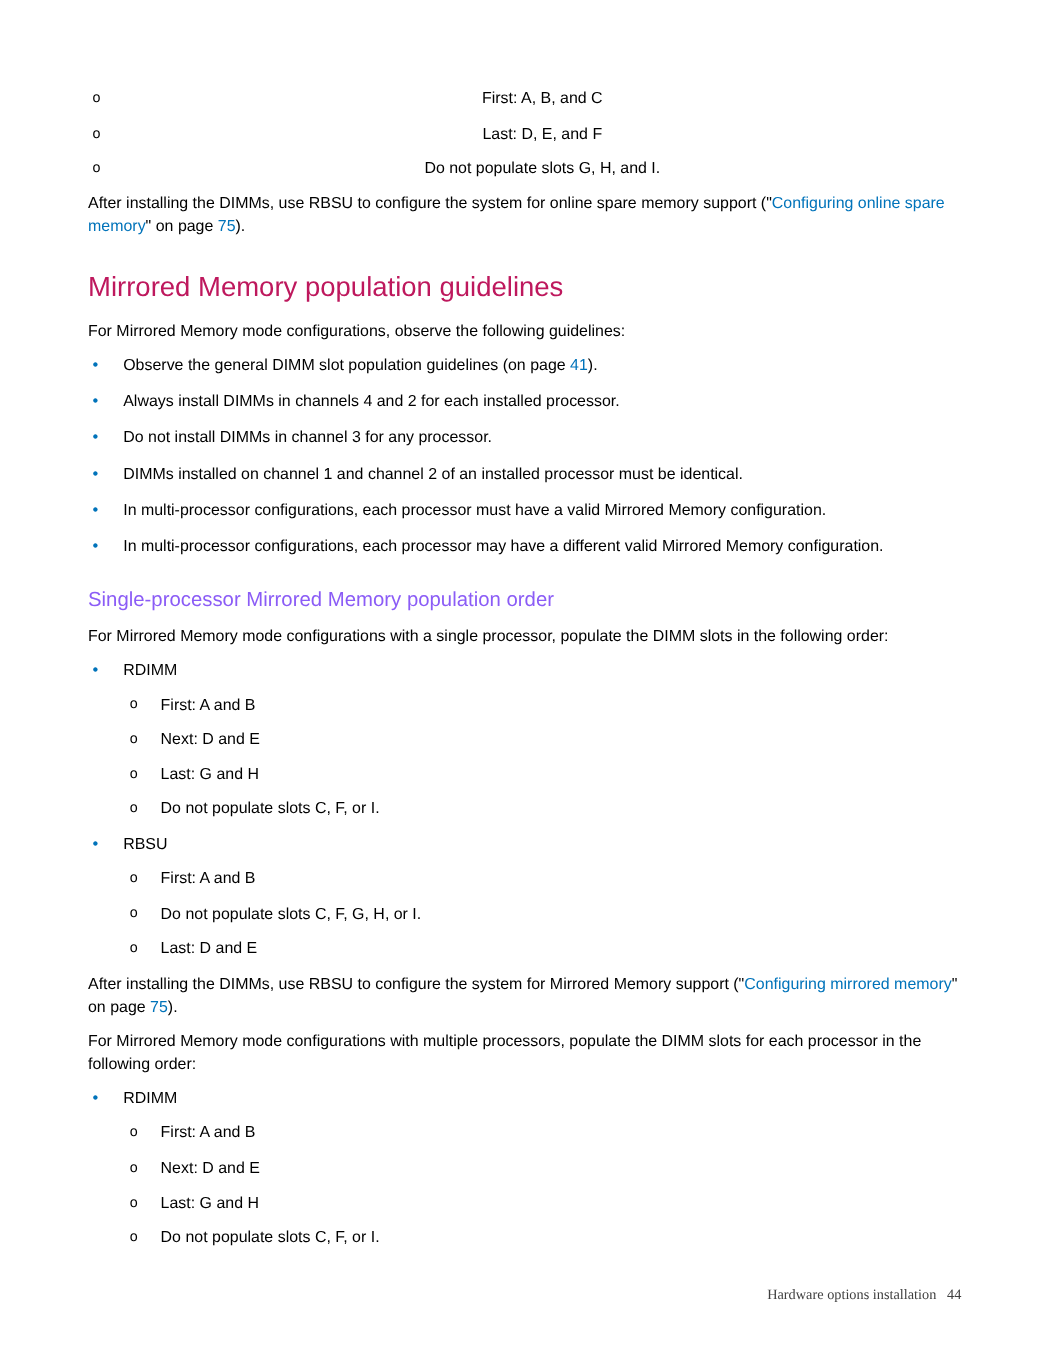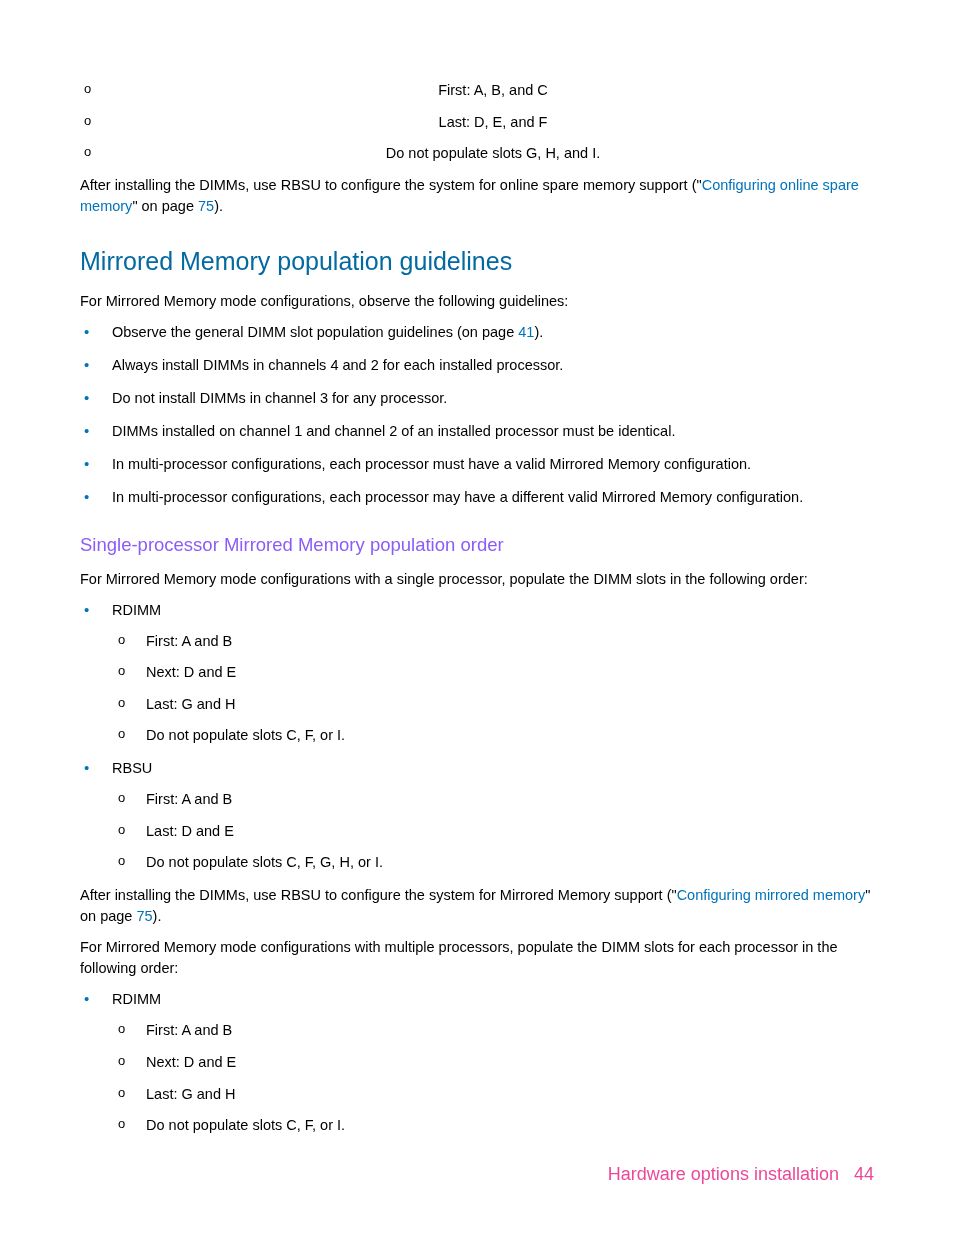--- a/index.html
+++ b/index.html
@@ -53,38 +53,39 @@
     position: absolute;
     left: 4px;
     top: -1px;
     font-size: 15px;
     color: #0073BA;
   }
   h2.blue-h2 {
     font-family: Arial, Helvetica, sans-serif;
     font-weight: normal;
     font-size: 25px;
-    color: #0369a1;
+    color: #be185d;
     margin: 26px 0 12px 0;
   }
   h3.blue-h3 {
     font-family: Arial, Helvetica, sans-serif;
     font-weight: normal;
     font-size: 18.5px;
     color: #8b5cf6;
     margin: 24px 0 10px 0;
   }
   .link { color: #0073BA; }
   p.body { margin: 10px 0 10px 0; }
   .footer {
     position: absolute;
     bottom: 48px;
     right: 80px;
-    font-size: 18px;
-    color: #ec4899;
+    font-size: 13px;
+    color: #404040;
+    font-family: Liberation Serif, serif;
   }
   .nowr { display:inline; }
 </style>
 </head>
 <body>
 
 <div class="page">
 
   <ul class="circle-list indent3">
     <li>First: A, B, and C</li>
@@ -122,22 +123,22 @@
         <li>First: A and B</li>
         <li>Next: D and E</li>
         <li>Last: G and H</li>
         <li>Do not populate slots C, F, or I.</li>
       </ul>
     </li>
     <li>
       <span>RBSU</span>
       <ul class="circle-list" style="margin-top:10px; margin-left:2px;">
         <li>First: A and B</li>
+        <li>Do not populate slots C, F, G, H, or I.</li>
         <li>Last: D and E</li>
-        <li>Do not populate slots C, F, G, H, or I.</li>
       </ul>
     </li>
   </ul>
 
   <p class="body indent1">
     <span class="nowr">After installing the DIMMs, use RBSU to configure the system for Mirrored Memory support ("</span><span class="link">Configuring mirrored memory</span><span class="nowr">" on page </span><span class="link">75</span><span class="nowr">).</span>
   </p>
 
 
   <p class="body indent1">For Mirrored Memory mode configurations with multiple processors, populate the DIMM slots for each processor in the following order:</p>

